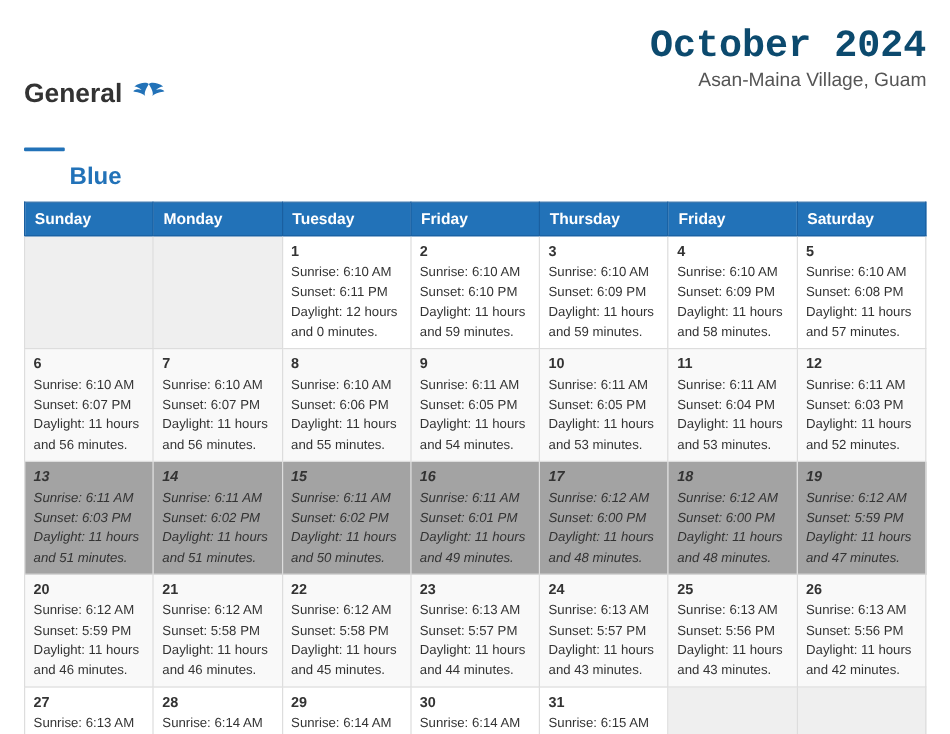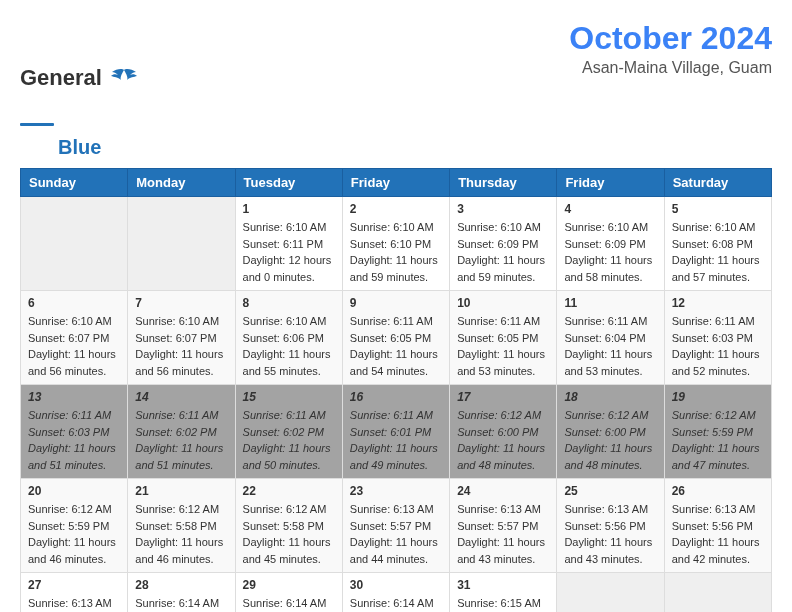--- a/index.html
+++ b/index.html
@@ -28,21 +28,22 @@
       line-height: 1.1;
       margin-top: 46px;
     }
     .logo-text span.general { color: #333; }
     .title-section {
       text-align: right;
     }
     .month-title {
       font-size: 32px;
       font-weight: bold;
-      color: #3b82f6;
+      color: #0c4a6e;
+      font-family: Liberation Mono, monospace;
     }
     .location-title {
       font-size: 16px;
       color: #555;
       margin-top: 2px;
     }
     .calendar {
       width: 100%;
       border-collapse: collapse;
       border: 1px solid #ccc;

